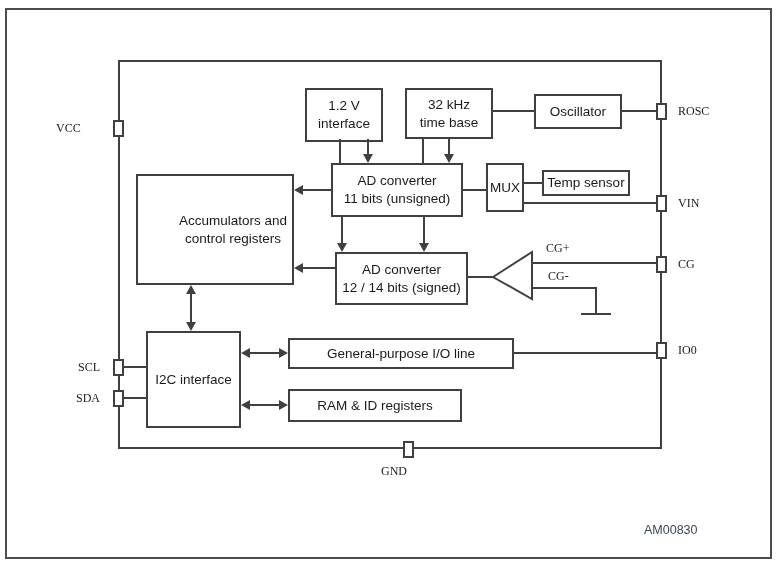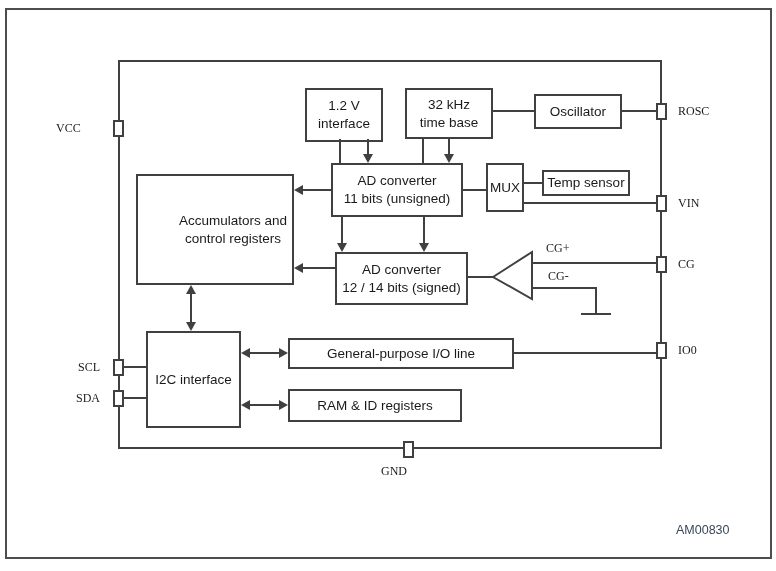--- a/index.html
+++ b/index.html
@@ -158,15 +158,15 @@
   <div class="plabel" style="left:56px;top:360px;width:44px;text-align:right;">SCL</div>
   <div class="plabel" style="left:56px;top:391px;width:44px;text-align:right;">SDA</div>
   <div class="plabel" style="left:678px;top:104px;">ROSC</div>
   <div class="plabel" style="left:678px;top:196px;">VIN</div>
   <div class="plabel" style="left:678px;top:257px;">CG</div>
   <div class="plabel" style="left:678px;top:343px;">IO0</div>
   <div class="plabel" style="left:381px;top:464px;width:56px;text-align:left;">GND</div>
   <div class="plabel" style="left:546px;top:241px;">CG+</div>
   <div class="plabel" style="left:548px;top:269px;">CG-</div>
 
-  <div class="figid" style="left:676px;top:523px;">AM00830</div>
+  <div class="figid" style="left:644px;top:523px;">AM00830</div>
 
 </div>
 
 </body></html>

